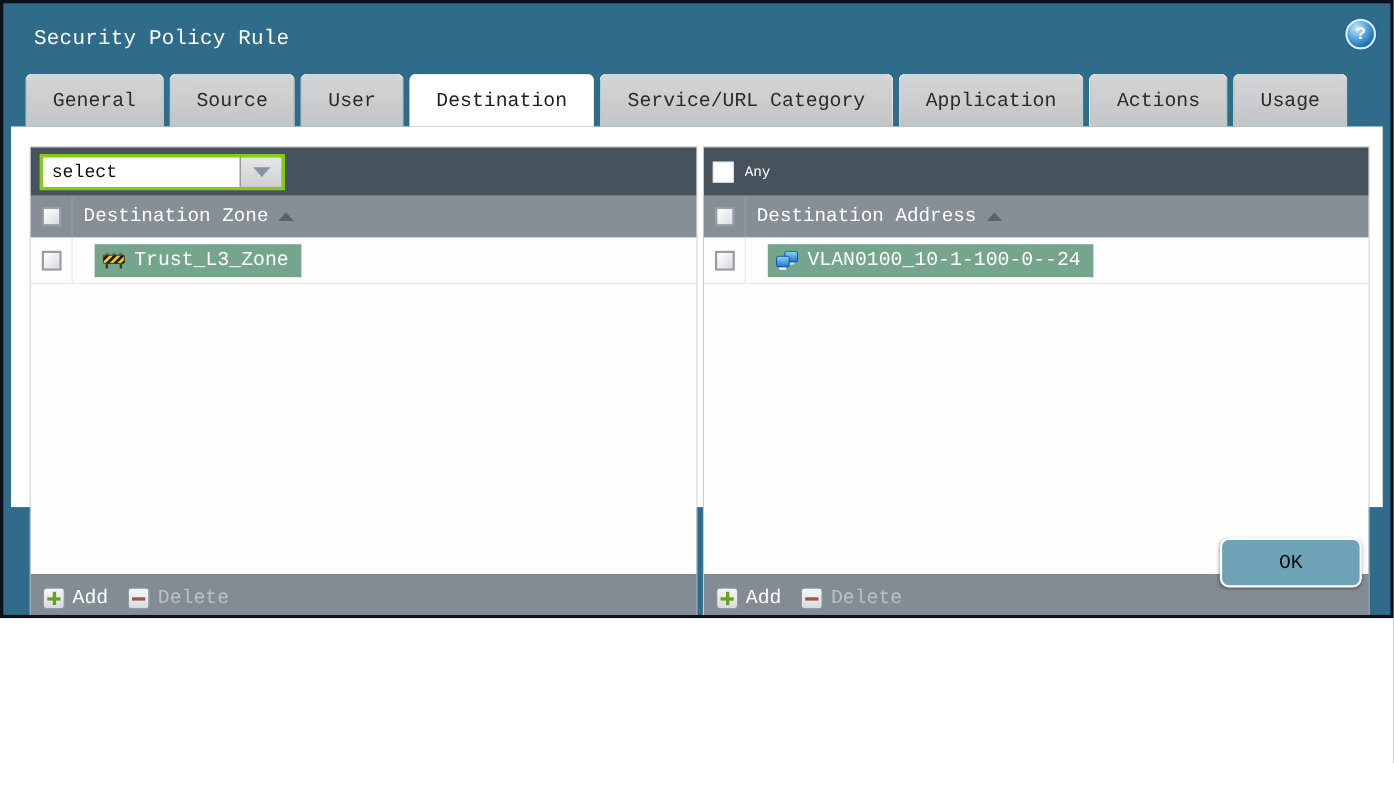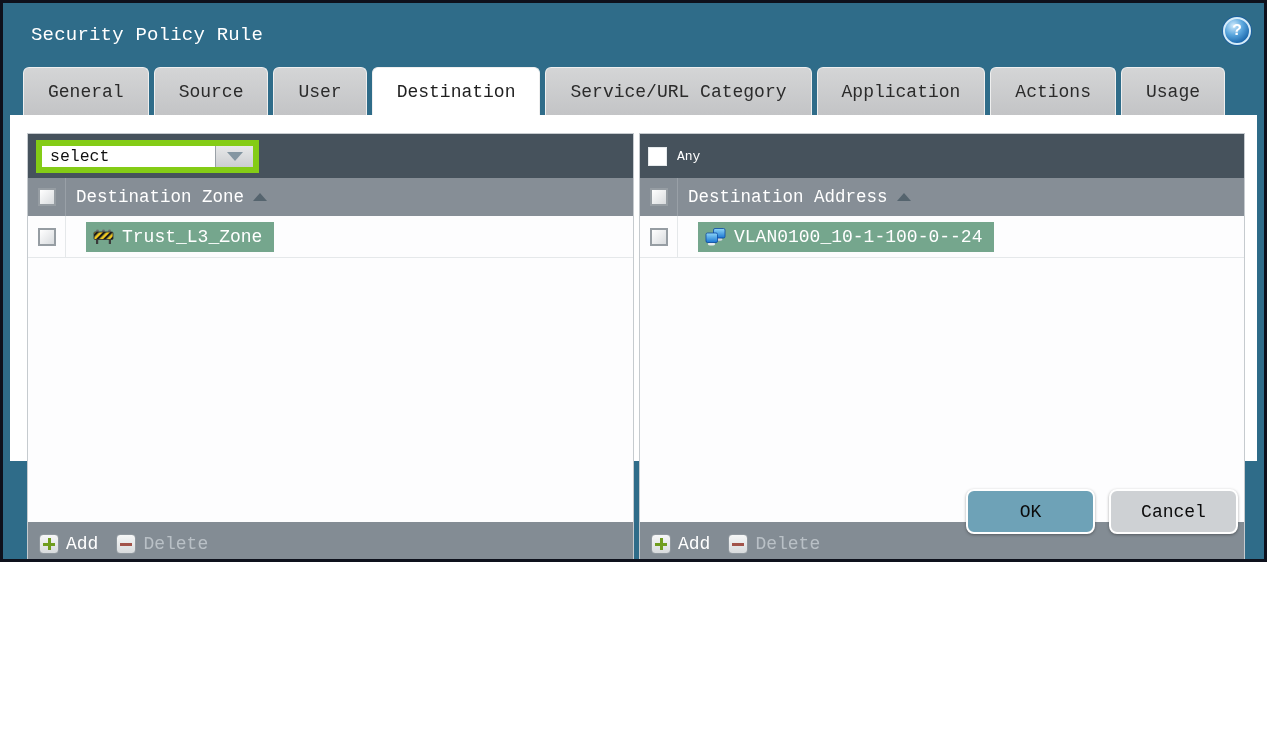--- a/index.html
+++ b/index.html
@@ -31,21 +31,21 @@
   .tab.active{background:#ffffff;color:#1f1f1f;z-index:2;}
   
   .content{position:absolute;left:7px;right:7px;top:112px;bottom:98px;background:#ffffff;}
   .panel{
     position:absolute;top:18px;height:434px;display:flex;flex-direction:column;
     border:1px solid #c6cbcf;
   }
   .panel.left{left:17px;width:607px;}
   .panel.right{left:629px;width:606px;}
   .topbar{flex:0 0 44px;background:#46525c;display:flex;align-items:center;padding:0 8px;}
-  .combo{display:flex;height:33px;width:223px;border:6px solid #84cc16;cursor:pointer;}
+  .combo{display:flex;height:33px;width:223px;border:3px solid #84cc16;cursor:pointer;}
   .combo-text{background:#fff;flex:1;display:flex;align-items:center;padding-left:8px;font-size:16.5px;color:#101010;}
   .combo-btn{width:38px;background:linear-gradient(#e7e8e9,#ccced1);border-left:1px solid #9aa1a7;display:flex;align-items:center;justify-content:center;cursor:pointer;}
   .tri-down{width:0;height:0;border-left:8px solid transparent;border-right:8px solid transparent;border-top:9px solid #8496a2;}
   .tri-up{width:0;height:0;border-left:7px solid transparent;border-right:7px solid transparent;border-bottom:8px solid #55646e;margin-left:9px;cursor:pointer;}
   .colheader{flex:0 0 38px;background:#868e96;display:flex;align-items:center;}
   .cbcol{width:38px;align-self:stretch;display:flex;align-items:center;justify-content:center;}
   .colheader .cbcol{border-right:1px solid #99a0a7;}
   .collabel{color:#fff;font-size:17.5px;margin-left:10px;cursor:pointer;}
   .rows{flex:1;background:#fdfdfe;overflow:hidden;}
   .row{height:42px;display:flex;align-items:center;border-bottom:1px solid #e5e8ea;}
@@ -218,16 +218,15 @@
 
     <div class="negate">
       <div class="cb-negate"></div>
       <span class="negate-label">Negate</span>
     </div>
 
   </div>
 
   <div class="footer">
     <div class="btn ok">OK</div>
-    <div class="btn cancel">Cancel</div>
   </div>
 
 </div>
 
 </body></html>

